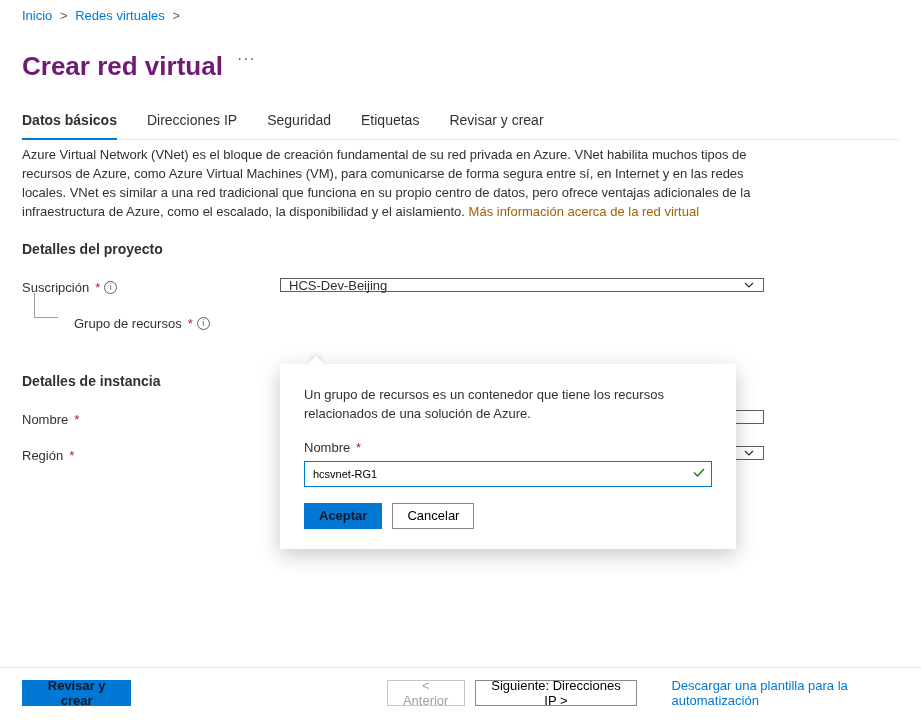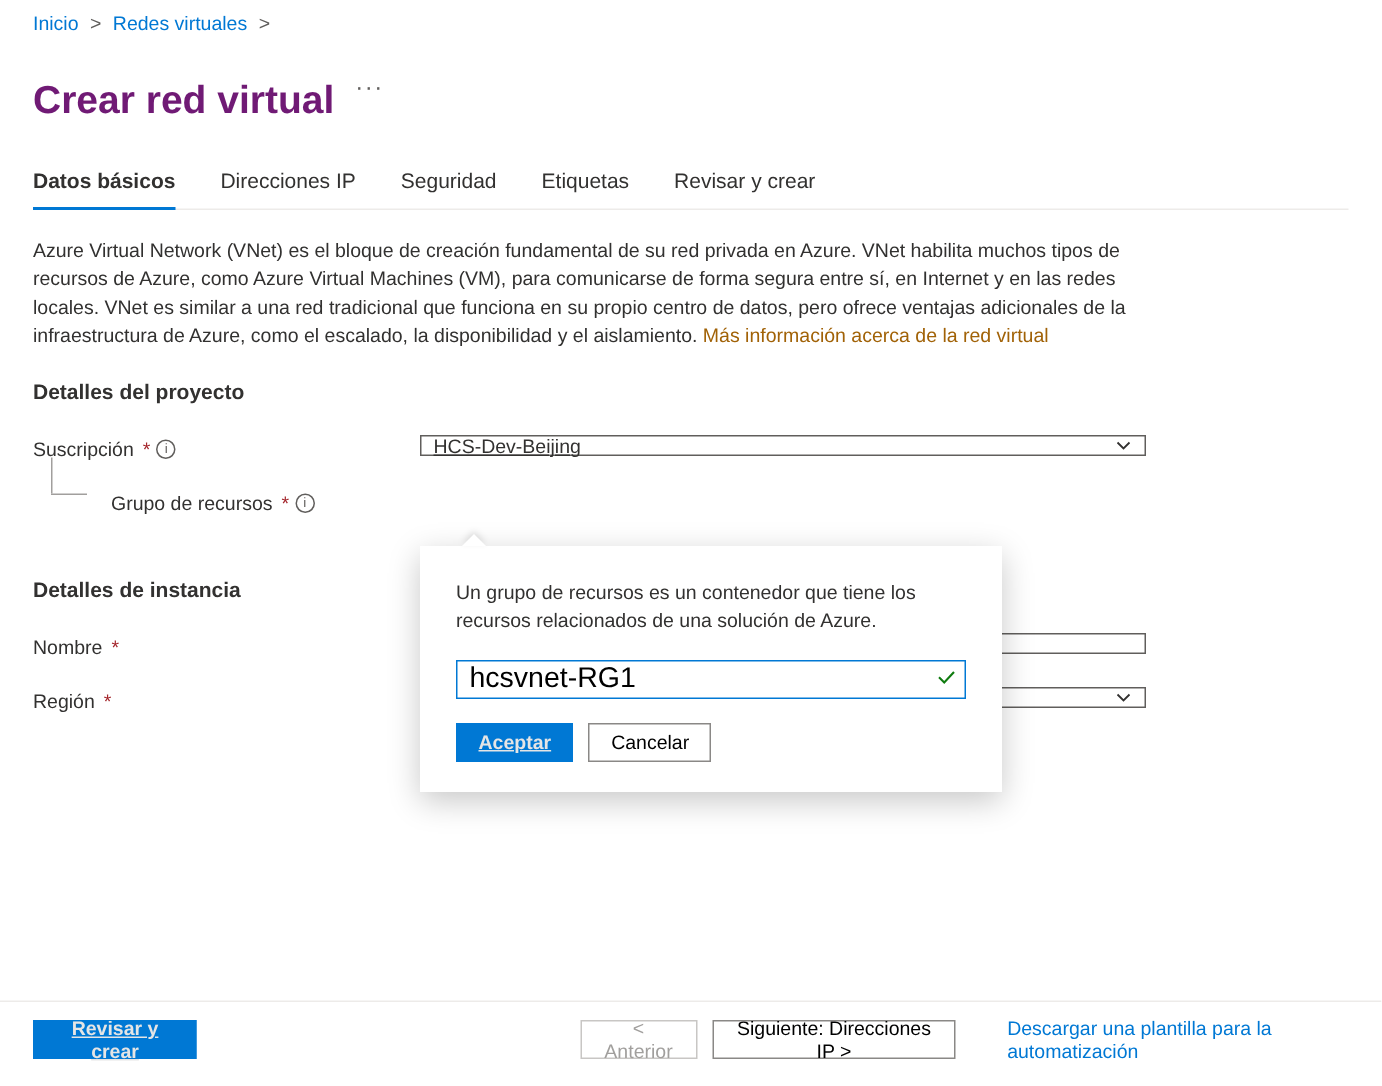--- a/index.html
+++ b/index.html
@@ -48,21 +48,21 @@
   .ellipsis {
     font-size: 16px;
     color: #605e5c;
     cursor: pointer;
     letter-spacing: 1px;
   }
   .tabs {
     display: flex;
     gap: 30px;
     border-bottom: 1px solid #edebe9;
-    margin-bottom: 18px;
+    margin-bottom: 6px;
   }
   .tab {
     padding: 0 0 10px 0;
     font-size: 14px;
     color: #323130;
     cursor: pointer;
     border-bottom: 2px solid transparent;
     margin-bottom: -1px;
   }
   .tab.active {
@@ -118,21 +118,20 @@
     width: 100%;
     height: 14px;
     border: 1px solid #605e5c;
     background: #fff;
     display: flex;
     align-items: center;
     justify-content: space-between;
     padding: 0 8px;
     font-size: 13px;
     cursor: pointer;
-    text-decoration: underline;
   }
   .chev {
     display:inline-block;
   }
   .chev svg { display:block; }
   .indent-connector {
     display:inline-block;
     width: 40px;
     height: 24px;
     position: relative;
@@ -180,44 +179,43 @@
     padding:0 14px;
     font-size:13px;
     border:1px solid #8a8886;
     background:#fff;
     cursor:pointer;
     display:inline-flex;
     align-items:center;
   }
   .btn.primary {
     background:#0078d4;
-    color:#e5e5e5;
+    color:#0f172a;
     border-color:#0078d4;
     font-weight:600;
-    text-decoration:underline;
   }
   .btn.disabled {
     color:#a19f9d;
     border-color:#c8c6c4;
     cursor:default;
     margin-left:44px;
   }
   .footer-link {
     margin-left:24px;
     color:#0078d4;
     font-size:13px;
     cursor:pointer;
   }
 
   
   .popover {
     position:absolute;
     left:280px;
     top:364px;
-    width:388px;
+    width:456px;
     background:#fff;
     box-shadow:0 6px 20px rgba(0,0,0,.22);
     padding:22px 24px 20px 24px;
     z-index:10;
   }
   .popover::before {
     content:"";
     position:absolute;
     top:-8px;
     left:28px;
@@ -235,21 +233,21 @@
   .pop-label { font-size:13px; margin-bottom:6px; }
   .pop-input-wrap {
     position:relative;
     margin-bottom:16px;
   }
   .pop-input {
     width:100%;
     height:26px;
     border:1px solid #0078d4;
     padding:0 28px 0 8px;
-    font-size:19px;
+    font-size:11px;
     outline:none;
   }
   .valid-check {
     position:absolute;
     right:6px;
     top:50%;
     transform:translateY(-50%);
     color:#107c10;
   }
   .pop-actions { display:flex; gap:10px; }
@@ -340,20 +338,24 @@
           <svg width="12" height="12" viewBox="0 0 12 12">
               <path d="M2 4 L6 8 L10 4" stroke="#323130" stroke-width="1.2" fill="none"></path>
             </svg>
         </span>
       </div>
     </div>
   </div>
 
   <div class="popover">
     <div class="pop-desc">Un grupo de recursos es un contenedor que tiene los recursos relacionados de una solución de Azure.</div>
+    <div class="pop-label">
+      <span>Nombre</span>
+      <span class="req">*</span>
+    </div>
     <div class="pop-input-wrap">
       <input class="pop-input" value="hcsvnet-RG1" style="">
       <span class="valid-check">
         <svg width="14" height="14" viewBox="0 0 14 14">
             <path d="M2 7 L5.5 10.5 L12 3.5" stroke="#107c10" stroke-width="1.4" fill="none"></path>
           </svg>
       </span>
     </div>
     <div class="pop-actions">
       <button class="btn primary">Aceptar</button>

